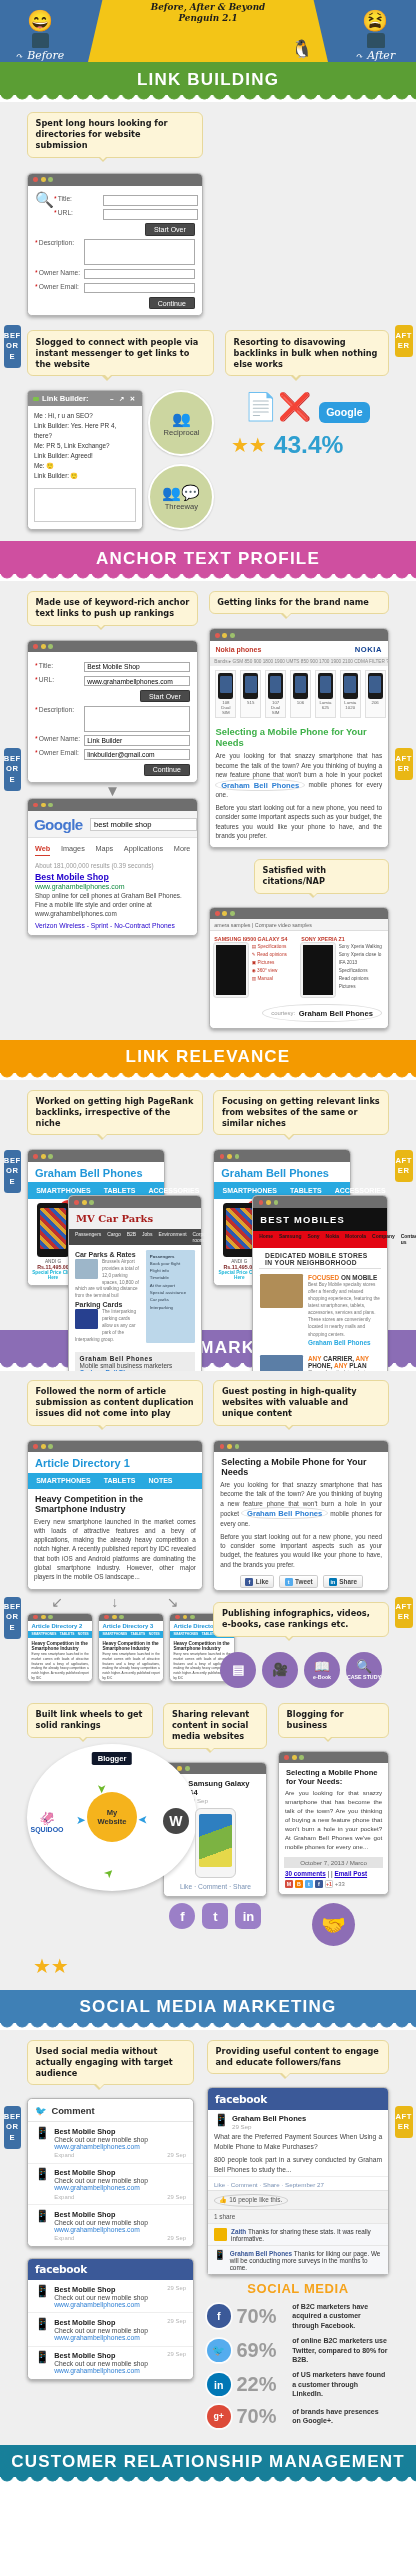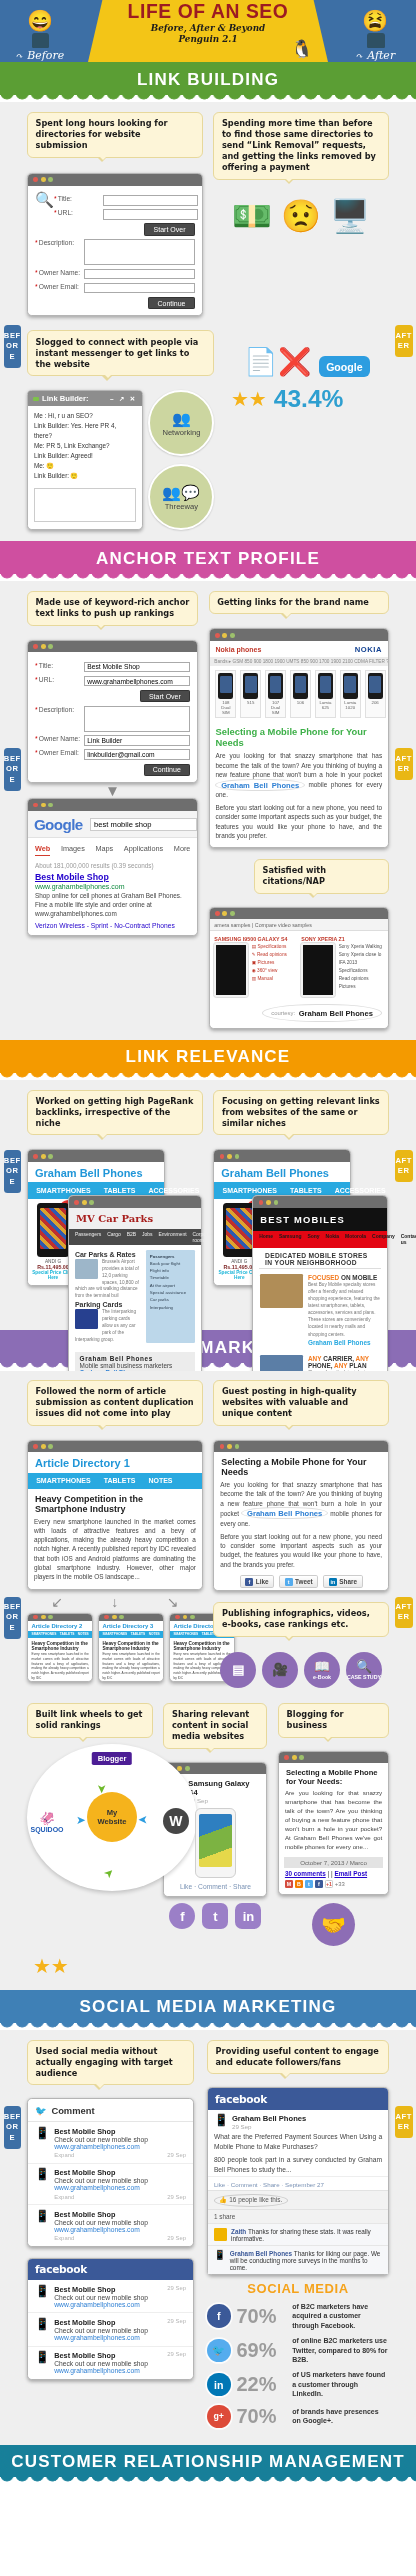--- a/index.html
+++ b/index.html
@@ -168,21 +168,21 @@
     border-radius:1.8px;font-size:6.4px;font-weight:bold;color:#444;padding:1.2px 4.7px}
   .sq{display:inline-flex;width:8.2px;height:8.2px;border-radius:1.2px;color:#fff;align-items:center;justify-content:center;font-size:5.3px;font-weight:bold}
   .sq.f{background:#3b5998}.sq.t{background:#55acee}.sq.in{background:#0077b5}.sq.m{background:#d54c3f}.sq.b{background:#f57d00}.sq.g{background:#fff;color:#d54c3f;border:0.6px solid #ccc}
   .picon{width:36px;height:36px;background:#8d6db5;border-radius:50%;color:#fff;display:flex;flex-direction:column;
     align-items:center;justify-content:center;font-size:5.3px;font-weight:bold;text-align:center;gap:0.6px}
   .picon .e{font-size:13px;line-height:1}
   .wheel{position:relative;width:170px;height:147px;background:#fff;border-radius:50%;box-shadow:0 1.8px 4.7px rgba(0,0,0,.2);margin:5.9px auto 0}
   .wheel .hub{position:absolute;left:50%;top:50%;transform:translate(-50%,-50%);width:50px;height:50px;background:#f5b31c;
     border-radius:50%;display:flex;align-items:center;justify-content:center;text-align:center;font-weight:bold;font-size:7.6px;color:#333}
   .wnode{position:absolute;font-weight:bold;text-align:center}
-  .wb{left:50%;top:8.2px;transform:translateX(-50%);background:#4c1d95;color:#fff;padding:2.3px 5.9px;border-radius:1.8px;font-size:7.6px}
+  .wb{left:50%;top:8.2px;transform:translateX(-50%);background:#0f172a;color:#fff;padding:2.3px 5.9px;border-radius:1.8px;font-size:7.6px}
   .ws{left:3.5px;top:46%;color:#1f5bb5;font-size:7px}
   .ws .e{font-size:13px;display:block}
   .ww{right:8.2px;top:44%;width:26px;height:26px;background:#464646;color:#fff;border-radius:50%;font-size:14px;line-height:26px}
   .warr{position:absolute;font-size:11.7px;color:#6fba2c}
   .post-head{display:flex;align-items:flex-start;gap:3.5px;padding:4.7px 5.9px 0}
   .mascot{font-size:11.7px;line-height:1}
   .post-name{font-weight:bold;font-size:7.6px;color:#222}
   .post-date{color:#aaa;font-size:6.2px}
   .s4{width:41px;height:70px;background:#f5f5f5;border:1.2px solid #cfcfcf;border-radius:5.9px;margin:3.5px auto;position:relative}
   .s4:after{content:"";position:absolute;left:2.9px;right:2.9px;top:5.9px;bottom:9.4px;border-radius:1.8px;background:
@@ -227,21 +227,20 @@
 <div class="page">
 
   <header class="hero">
     <div class="char char-l">
       <div class="face">😄</div>
       <div class="suit"></div>
       <div class="script"><span class="arrow-curve">↷</span>
         <span>Before</span></div>
     </div>
     <div class="hero-panel">
-      <h1 class="hero-title">LIFE OF AN SEO</h1>
       <div class="hero-sub">Before, After &amp; Beyond</div>
       <div class="hero-sub">Penguin 2.1</div>
       <div class="penguin">🐧</div>
     </div>
     <div class="char char-r">
       <div class="face">😫</div>
       <div class="suit"></div>
       <div class="script"><span class="arrow-curve">↷</span>
         <span>After</span></div>
     </div>
@@ -283,28 +282,20 @@
             <div class="f-row">
                 <label><span class="req">*</span><span>Owner Name:</span></label>
               <input class="inp" style="">
               </div>
             <div class="f-row">
                 <label><span class="req">*</span><span>Owner Email:</span></label>
               <input class="inp" style="">
               </div>
             <button class="btn-dark">Continue</button>
           </div>
-        </div>
-      </div>
-      <div class="col" style="max-width:176px">
-        <div class="bubble tb">Spending more time than before to find those same directories to send “Link Removal” requests, and getting the links removed by offering a payment</div>
-        <div style="text-align:center;margin-top:17.6px;font-size:32px">
-          <span>💵</span>
-          <span>😟</span>
-          <span>🖥️</span>
         </div>
       </div>
     </div>
 
     <div class="row" style="margin-top:14px">
       <div class="col" style="max-width:199px">
         <div class="bubble tb">Slogged to connect with people via instant messenger to get links to the website</div>
         <div style="display:flex;gap:5.9px;margin-top:14px">
           <div class="win chat">
             <div class="cbar">
@@ -318,30 +309,31 @@
               <div>Me: PR 5, Link Exchange?</div>
               <div>Link Builder: Agreed!</div>
               <div>Me: 🙂</div>
               <div>Link Builder: 🙂</div>
             </div>
             <div class="chat-input"></div>
           </div>
           <div style="display:flex;flex-direction:column;gap:8.2px;align-items:center">
             <div class="blob">
               <span class="bi">👥</span>
-              <span>Networking</span>
+              <span>Reciprocal</span>
             </div>
             <div class="blob">
               <span class="bi">👥💬</span>
               <span>Threeway</span>
             </div>
           </div>
         </div>
       </div>
       <div class="col" style="max-width:164px">
+        <div class="bubble tb">Resorting to disavowing backlinks in bulk when nothing else works</div>
         <div style="text-align:center;margin-top:15.2px;font-size:27px">
           <span>📄❌</span>
           <span style="display:inline-block;background:#2d9de0;color:#fff;border-radius:5.9px;padding:4.7px 7px;font-size:10.6px;font-weight:bold">Google</span>
         </div>
         <div class="stat">
           <span class="stars">★★</span>
           <span class="pct-big">43.4%</span>
         </div>
       </div>
     </div>

